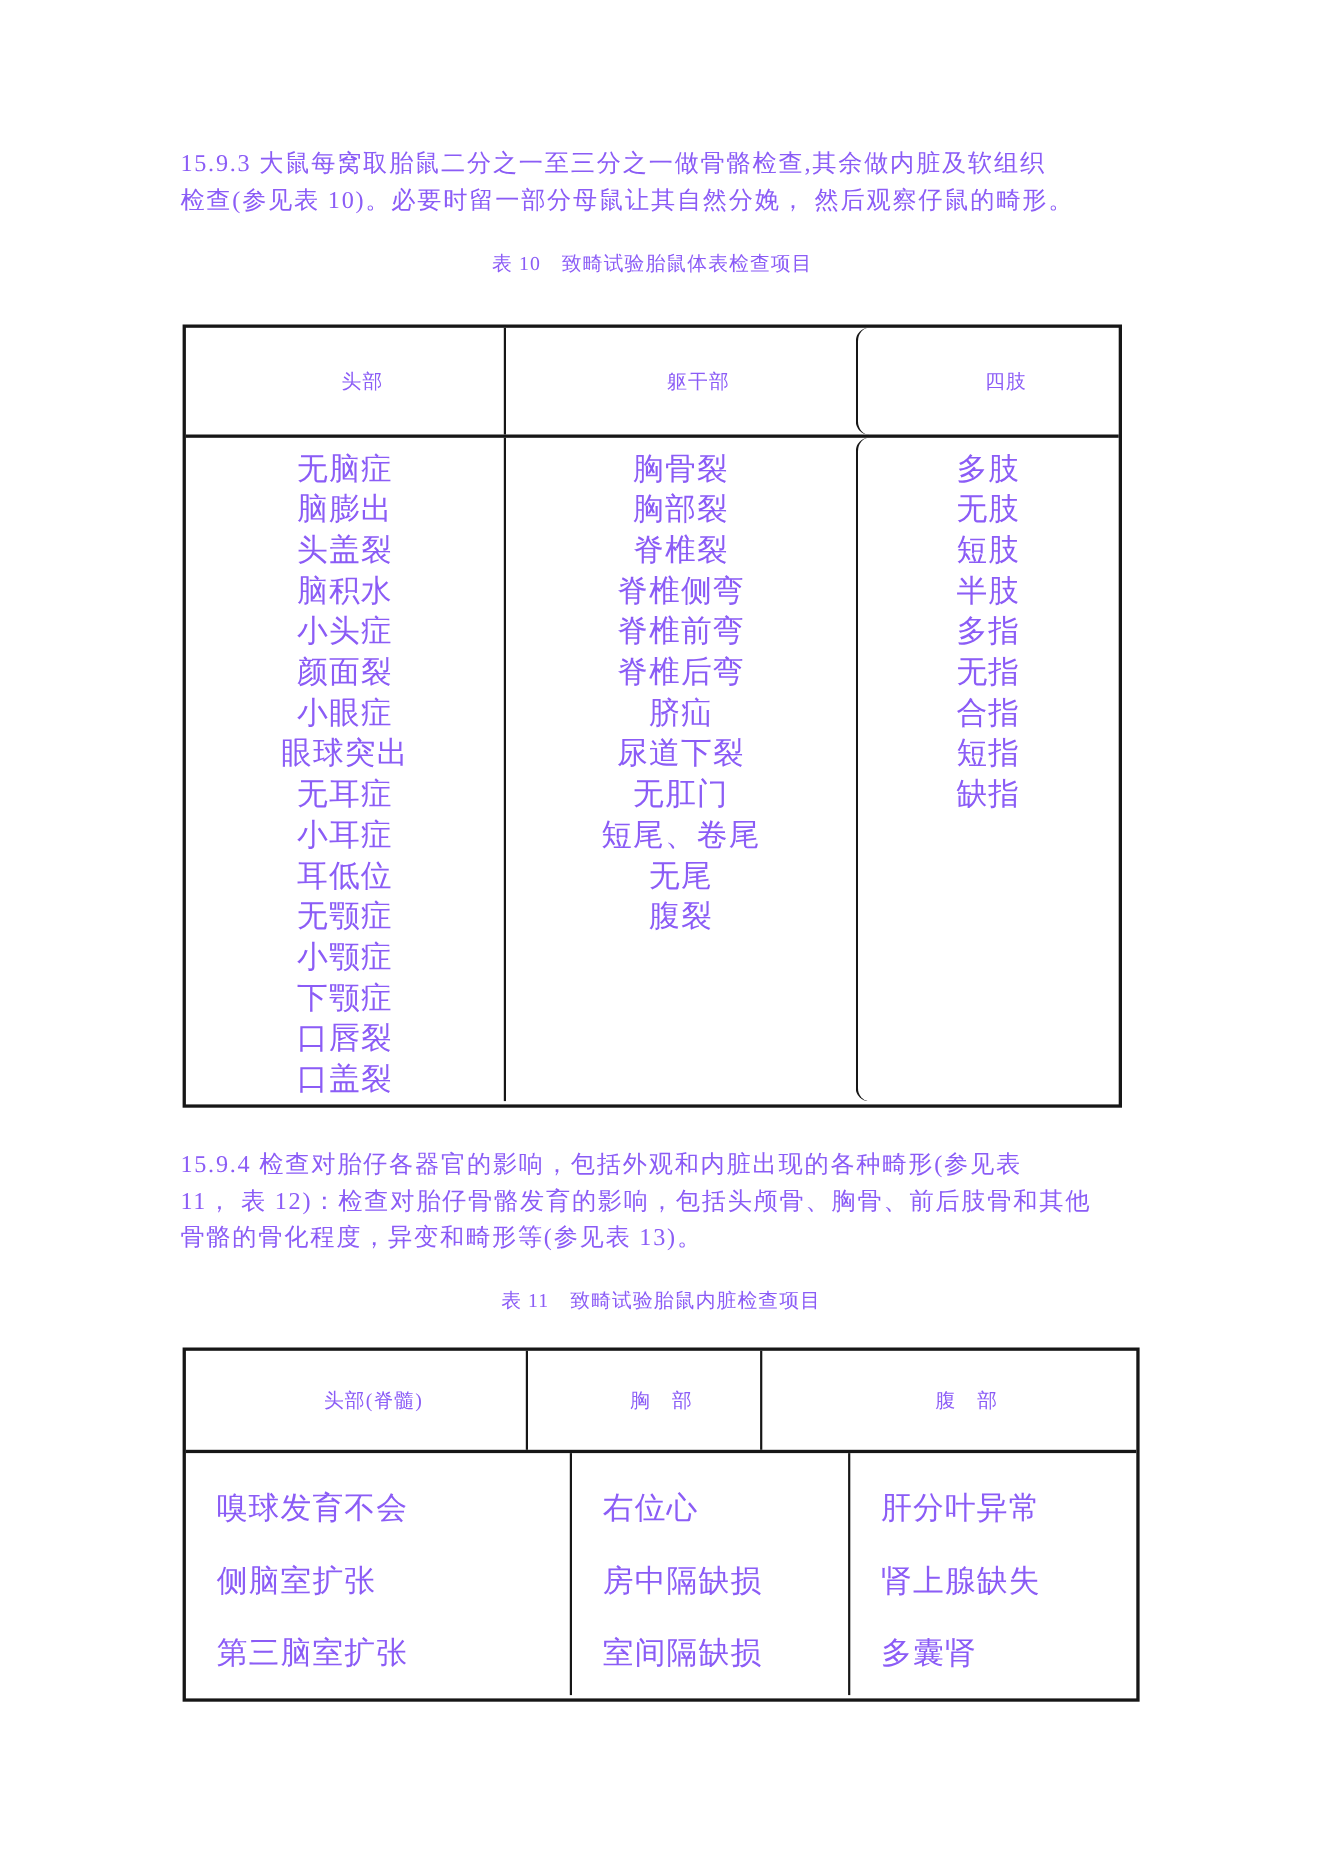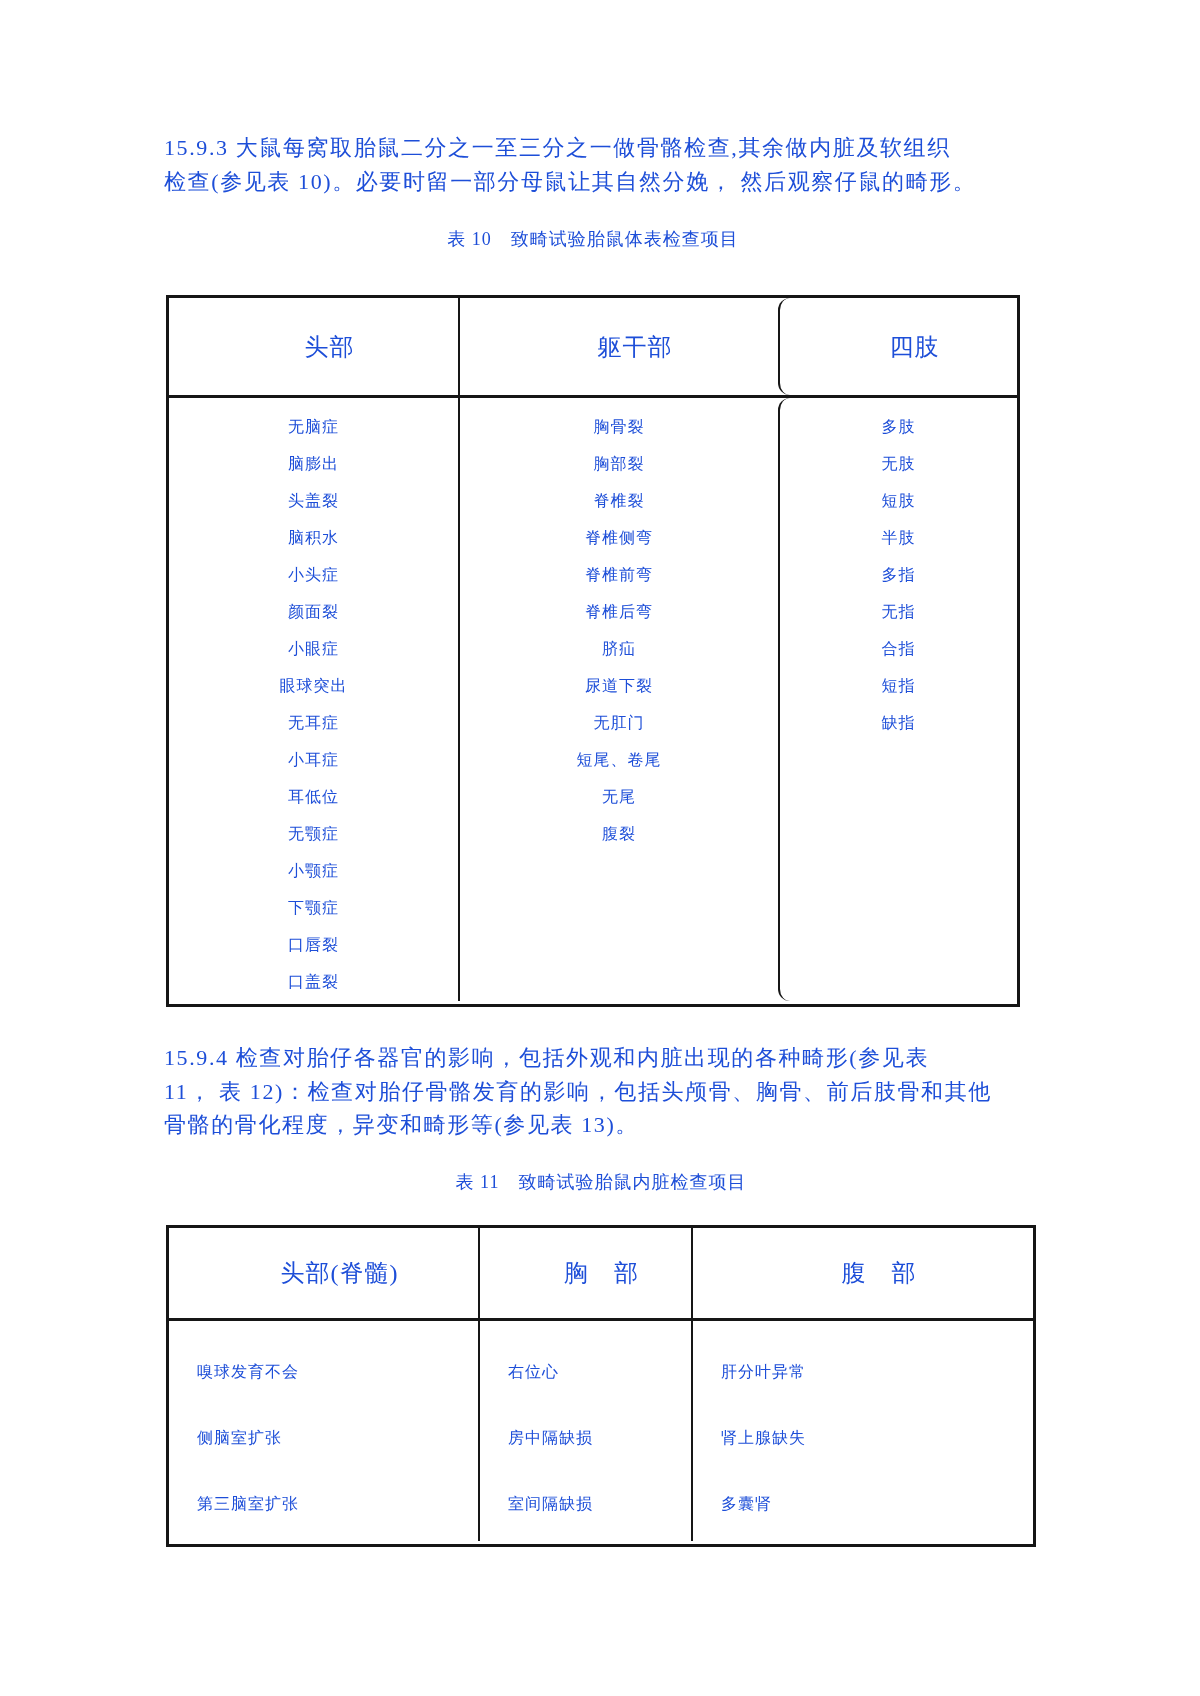--- a/index.html
+++ b/index.html
@@ -1,18 +1,18 @@
 <!DOCTYPE html>
 <html><head>
 <meta charset="utf-8">
 <style>
   html,body { margin:0; padding:0; background:#ffffff; }
   .page {
     position:relative; width:1200px; height:1696px; background:#ffffff;
-    font-family:"Liberation Serif","DejaVu Serif",serif; color:#1d4ed8;
+    font-family:"Liberation Serif","DejaVu Serif",serif; color:#8b5cf6;
     overflow:hidden;
   }
   .para {
     position:absolute; margin:0; font-size:22px; line-height:33.5px;
     letter-spacing:1.6px; white-space:pre-line;
   }
   #p1 { left:164px; top:131px; width:900px; }
   #p2 { left:164px; top:1041px; width:900px; }
   .caption {
     position:absolute; font-size:18px; letter-spacing:1px;
@@ -24,27 +24,27 @@
     position:absolute; box-sizing:border-box;
     border:3px solid #161616; background:#ffffff;
   }
   #t10 { left:166px; top:295px; width:854px; height:712px; }
   #t11 { left:166px; top:1225px; width:870px; height:322px; }
   .hrow { display:flex; border-bottom:3px solid #161616; box-sizing:border-box; }
   #t10 .hrow { height:100px; }
   #t11 .hrow { height:93px; }
   .hcell {
     display:flex; align-items:center; justify-content:center;
-    font-size:24px; letter-spacing:1px; box-sizing:border-box; white-space:pre;padding-left:32px;
+    font-size:18px; letter-spacing:1px; box-sizing:border-box; white-space:pre;padding-left:32px;
   }
   .hcell + .hcell, .bcol + .bcol { border-left:2px solid #161616; }
   .tbody { display:flex; }
   #t10 .tbody { height:603px; }
-  #t11 .tbody { height:220px; }
-  .bcol { box-sizing:border-box; font-size:16px; letter-spacing:1px; }
+  #t11 .tbody { height:220px;gap:40px; }
+  .bcol { box-sizing:border-box; font-size:28px; letter-spacing:1px; }
   #t10 .c1 { width:289px; } #t10 .c2 { width:320px; } #t10 .c3 { flex:1;border-radius:12px; }
   #t11 .c1 { width:309px; } #t11 .c2 { width:213px; } #t11 .c3 { flex:1; }
   #t10 .bcol { text-align:center; padding-top:10px; }
   #t10 .cell-line { height:37px; line-height:37px; }
   #t11 .bcol { text-align:left; padding-top:18px; padding-left:28px; }
   #t11 .cell-line { height:66px; line-height:66px; }
 </style>
 </head>
 <body>
 

